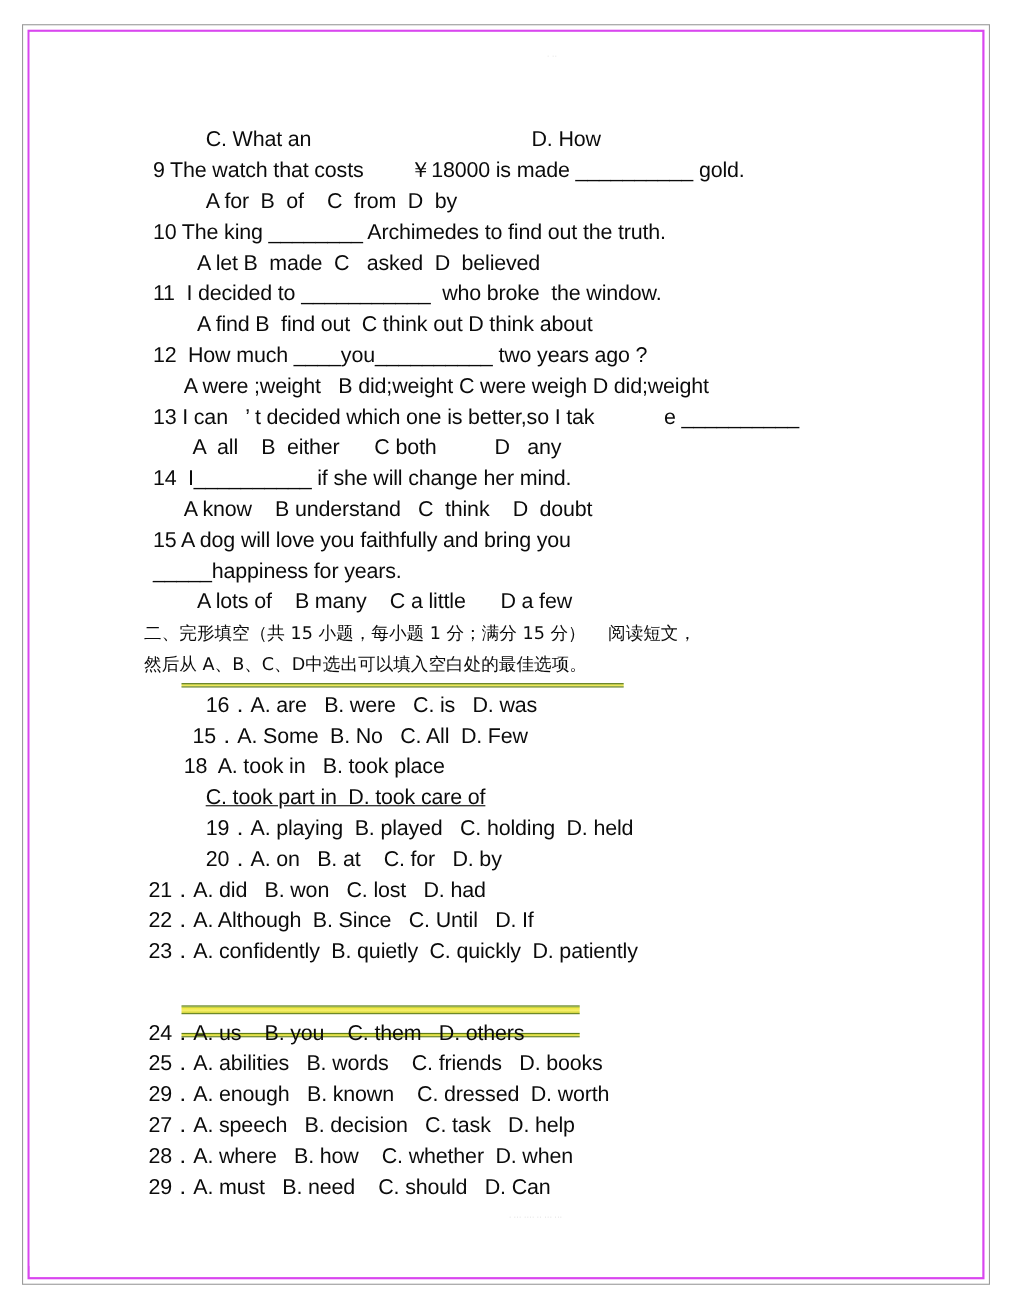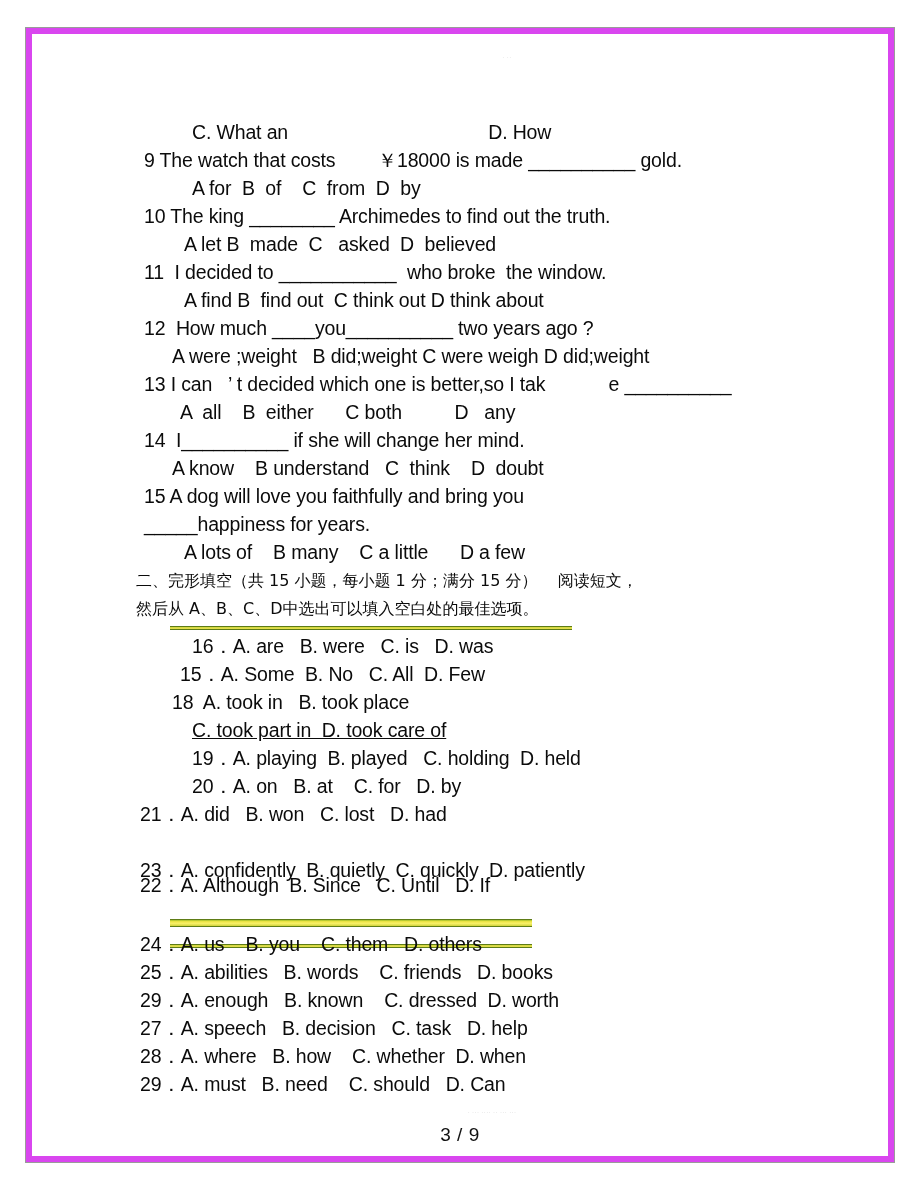--- a/index.html
+++ b/index.html
@@ -16,21 +16,21 @@
   }
 
   
   #page-frame {
     position: absolute;
     left: 25px;
     top: 27px;
     width: 870px;
     height: 1136px;
     box-sizing: border-box;
-    border: 7px solid #d946ef;
+    border: 2px solid #d946ef;
     background: #ffffff;
   }
   #page-frame::before {
     
     content: "";
     position: absolute;
     left: -7px; top: -7px; right: -7px; bottom: -7px;
     border: 1px solid #9a9a9a;
     pointer-events: none;
   }
@@ -175,21 +175,21 @@
       <div class="qline" style="left:140px; top:658px;">18  A. took in   B. took place</div>
 
       <div class="qline" style="left:160px; top:686px;text-decoration:underline;">C. took part in  D. took care of</div>
 
       <div class="qline" style="left:160px; top:714px;">19．A. playing  B. played   C. holding  D. held</div>
 
       <div class="qline" style="left:160px; top:742px;">20．A. on   B. at    C. for   D. by</div>
 
       <div class="qline" style="left:108px; top:770px;">21．A. did   B. won   C. lost   D. had</div>
 
-      <div class="qline" style="left:108px; top:841px;">22．A. Although  B. Since   C. Until   D. If</div>
+      <div class="qline" style="left:108px; top:798px;">22．A. Although  B. Since   C. Until   D. If</div>
 
       <div class="qline" style="left:108px; top:826px;text-align:right;">23．A. confidently  B. quietly  C. quickly  D. patiently</div>
 
       <div class="hl" style="left:138px; top:885px; width:362px; height:6px;"></div>
       <div class="hl thin" style="left:138px; top:910px; width:362px;"></div>
 
       <div class="qline" style="left:108px; top:900px;">24．A. us    B. you    C. them   D. others</div>
 
       <div class="qline" style="left:108px; top:928px;">25．A. abilities   B. words    C. friends   D. books</div>
 
@@ -198,16 +198,15 @@
       <div class="qline" style="left:108px; top:984px;">27．A. speech   B. decision   C. task   D. help</div>
 
       <div class="qline" style="left:108px; top:1012px;">28．A. where   B. how    C. whether  D. when</div>
 
       <div class="qline" style="left:108px; top:1040px;">29．A. must   B. need    C. should   D. Can</div>
 
     </div>
 
     <div class="watermark" id="watermark-bottom">· ··· ···· ·· ··· ···</div>
 
-    <div id="page-number">3 / 9</div>
 
   </div>
 </div>
 
 </body></html>

